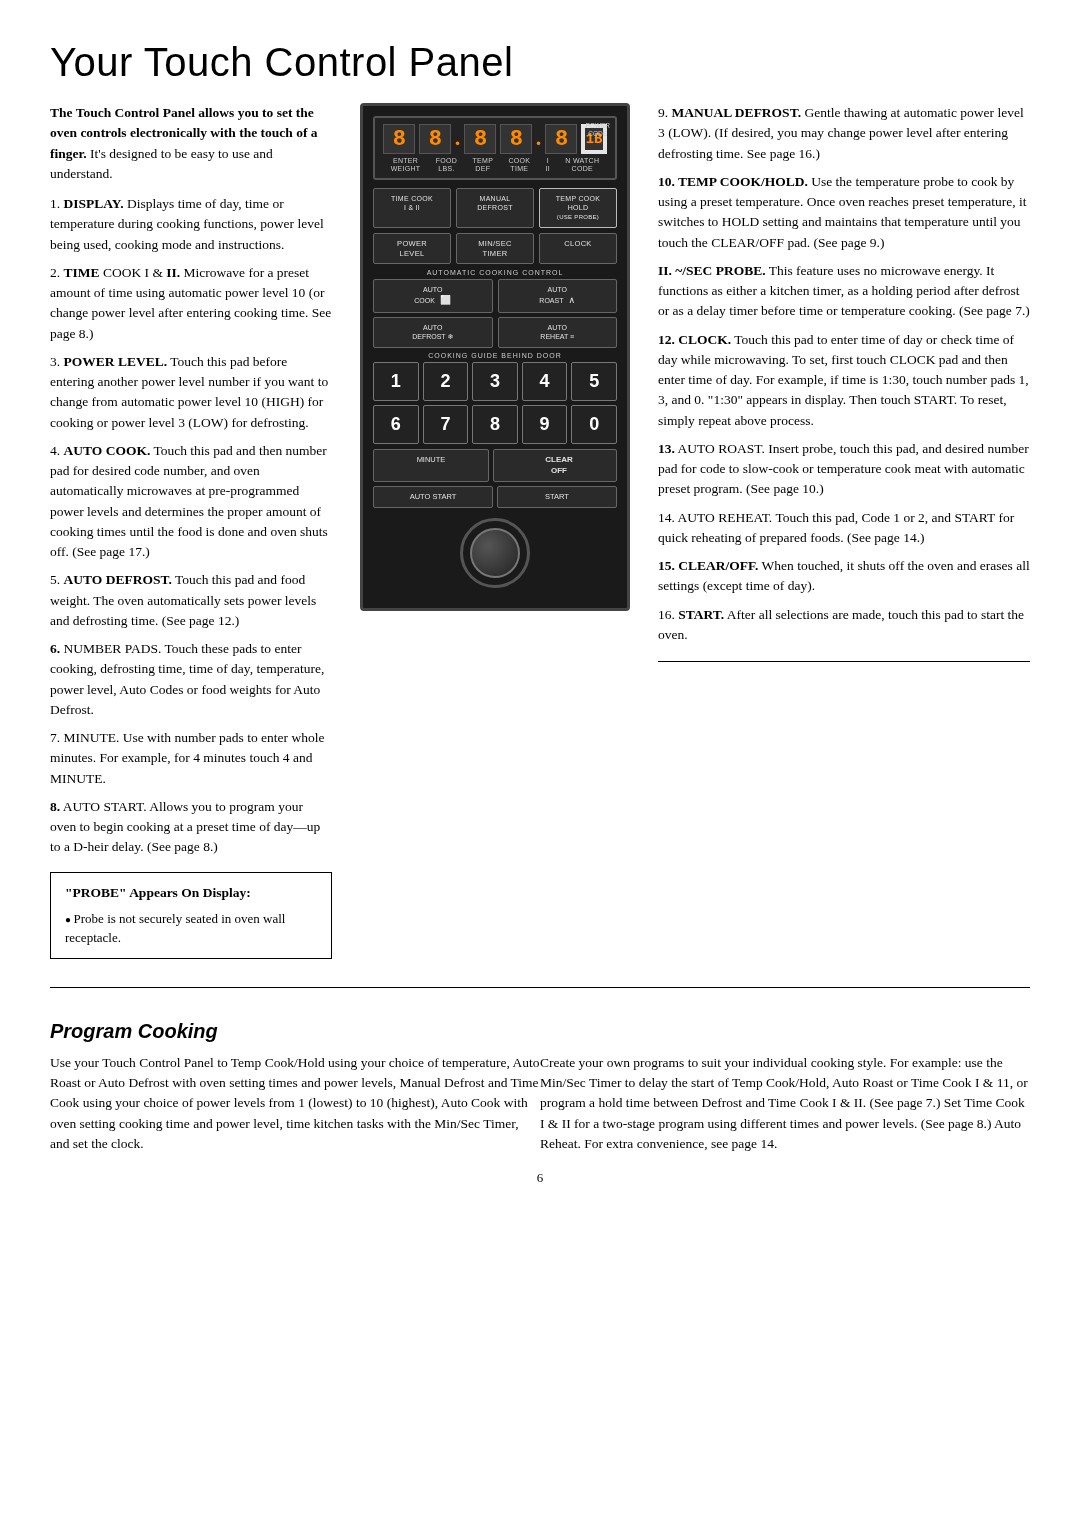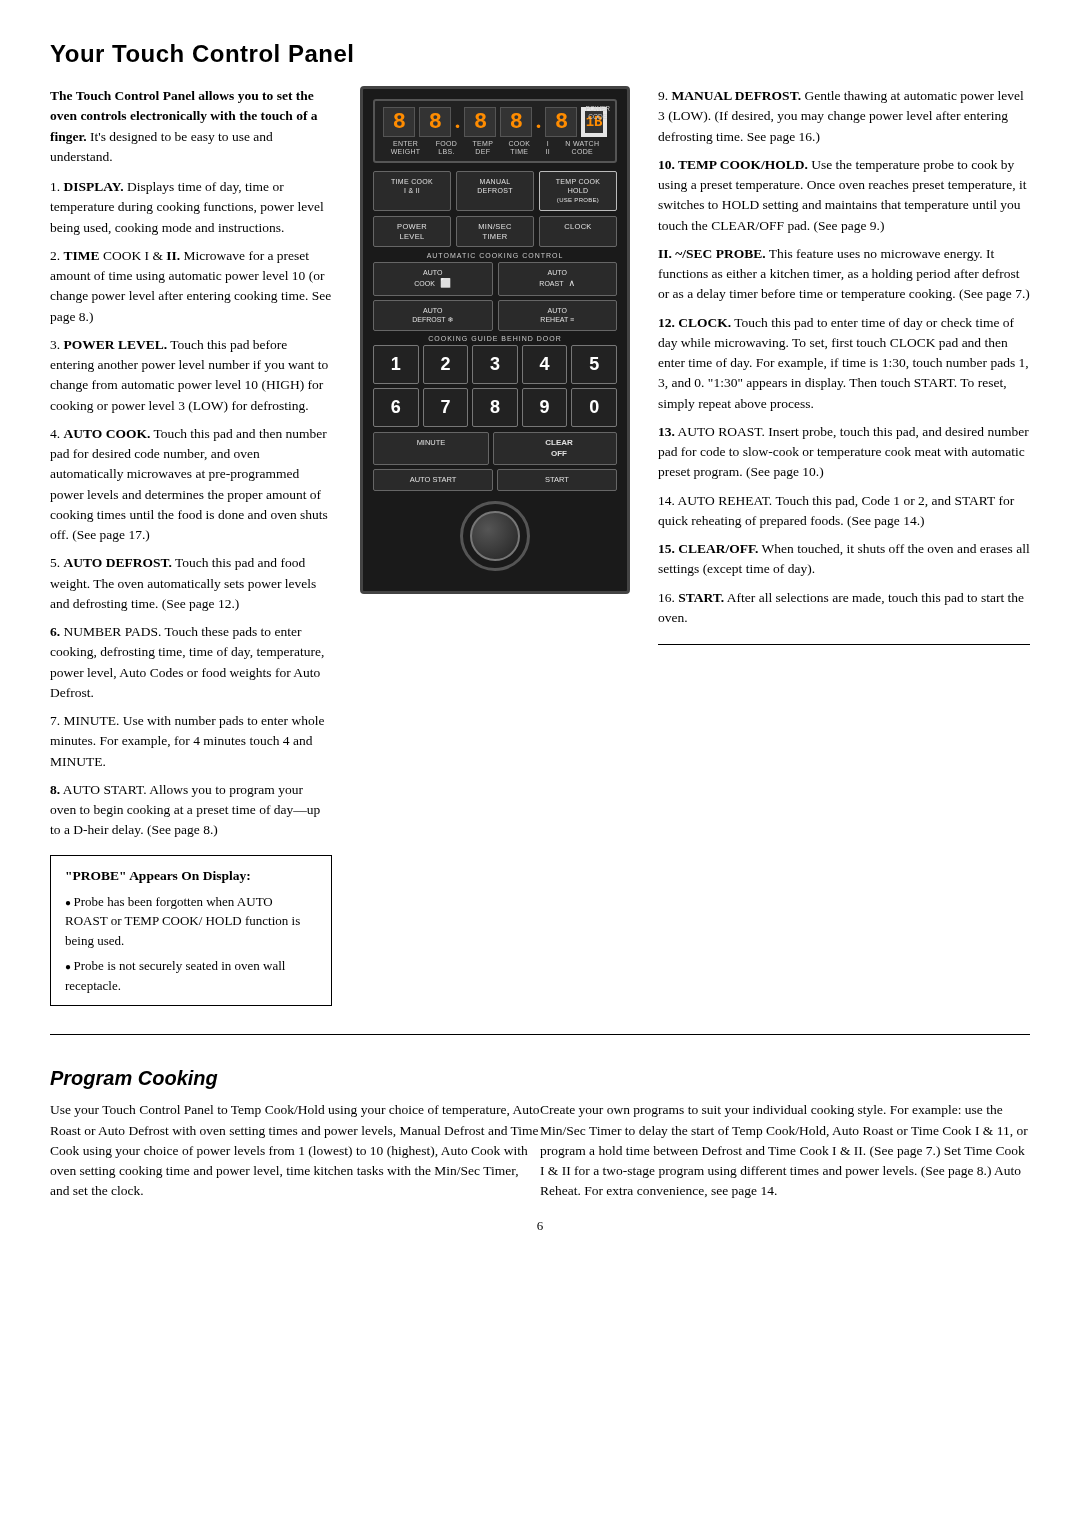--- a/index.html
+++ b/index.html
@@ -7,22 +7,22 @@
       font-family: Times New Roman, serif;
       font-size: 13.5px;
       background: #fff;
       color: #000;
       width: 1080px;
       min-height: 1521px;
       padding: 40px 50px 40px 50px;
     }
     h1.page-title {
       font-family: Arial, sans-serif;
-      font-size: 24px;
-      font-weight: bold;
+      font-size: 40px;
+      font-weight: normal;
       margin-bottom: 18px;
       letter-spacing: 0.5px;
     }
     .main-content {
       display: flex;
       gap: 0px;
     }
     .left-col {
       width: 300px;
       flex-shrink: 0;
@@ -322,21 +322,20 @@
       <p>4. <b>AUTO COOK.</b> Touch this pad and then number pad for desired code number, and oven automatically microwaves at pre-programmed power levels and determines the proper amount of cooking times until the food is done and oven shuts off. (See page 17.)</p>
       <p>5. <b>AUTO DEFROST.</b> Touch this pad and food weight. The oven automatically sets power levels and defrosting time. (See page 12.)</p>
       <p><b>6.</b> NUMBER PADS. Touch these pads to enter cooking, defrosting time, time of day, temperature, power level, Auto Codes or food weights for Auto Defrost.</p>
       <p>7. MINUTE. Use with number pads to enter whole minutes. For example, for 4 minutes touch 4 and MINUTE.</p>
       <p><b>8.</b> AUTO START. Allows you to program your oven to begin cooking at a preset time of day—up to a D-heir delay. (See page 8.)</p>
     </div>
 
     <div class="probe-box">
       <div class="probe-title">"PROBE" Appears On Display:</div>
       <ul>
-        <li>Probe has been forgotten when AUTO ROAST or TEMP COOK/ HOLD function is being used.</li>
         <li style="margin-top:6px;">Probe is not securely seated in oven wall receptacle.</li>
       </ul>
     </div>
   </div>
 
   <div class="center-col">
     <div class="oven-panel">
 
       <div class="display-row">
         <div style="position:absolute;top:4px;right:5px;color:#ccc;font-size:6.5px;font-family:Arial,sans-serif;text-align:center;line-height:1.2;">POWER<br>CODE</div>

